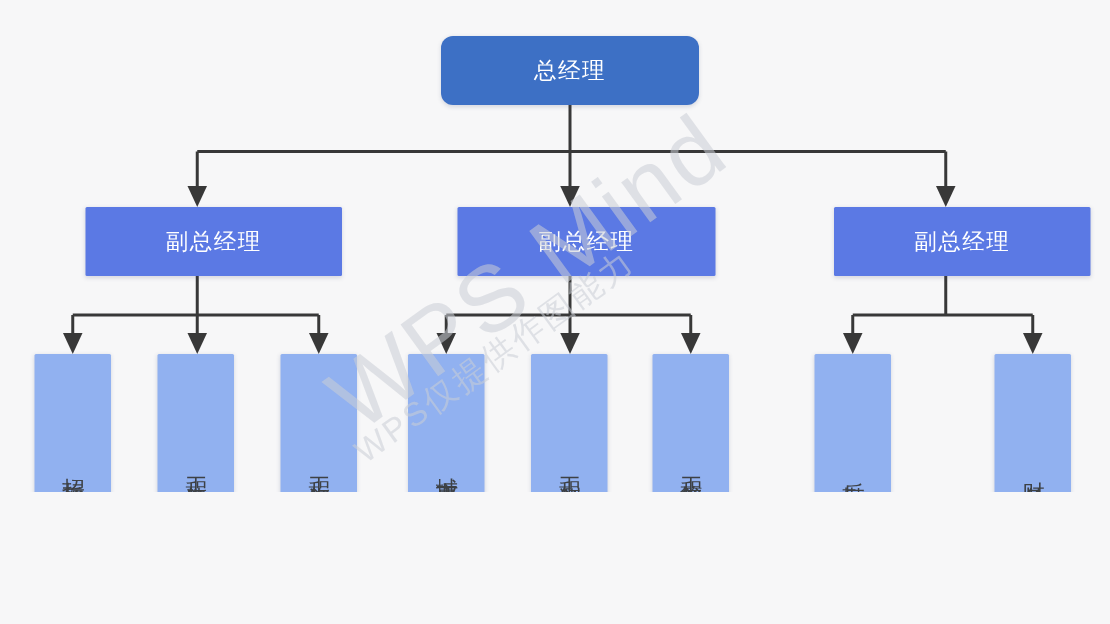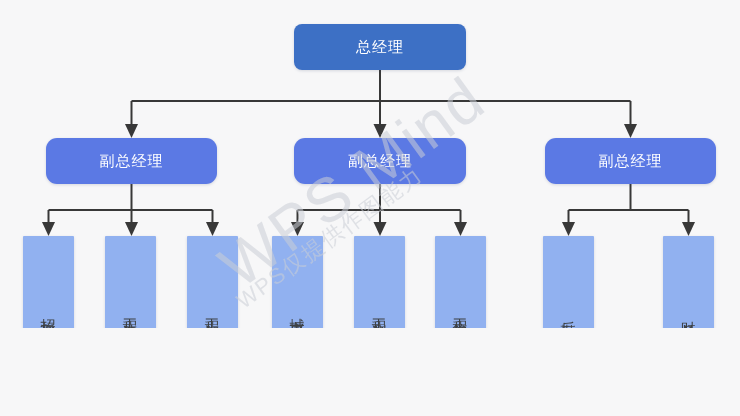--- a/index.html
+++ b/index.html
@@ -29,21 +29,21 @@
     display:flex;align-items:center;justify-content:center;
     box-shadow:0 1px 3px rgba(60,70,110,0.18);
     cursor:default;
   }
   .node-root{
     left:294px;top:24px;width:172px;height:46px;
     background:var(--root-box);border-radius:8px;
   }
   .node-manager{
     top:138px;height:46px;width:171px;
-    background:var(--manager-box);border-radius:11px;
+    background:var(--manager-box);border-radius:1px;margin-left:11px;
   }
   .node-manager.g1{left:46px;}
   .node-manager.g2{left:294px;width:172px;}
   .node-manager.g3{left:545px;}
   .node-root .lbl,.node-manager .lbl{
     color:var(--box-text);font-size:15px;letter-spacing:1px;
   }
   .node-dept{
     top:236px;height:155px;width:51px;
     background:var(--dept-box);border-radius:1px;

